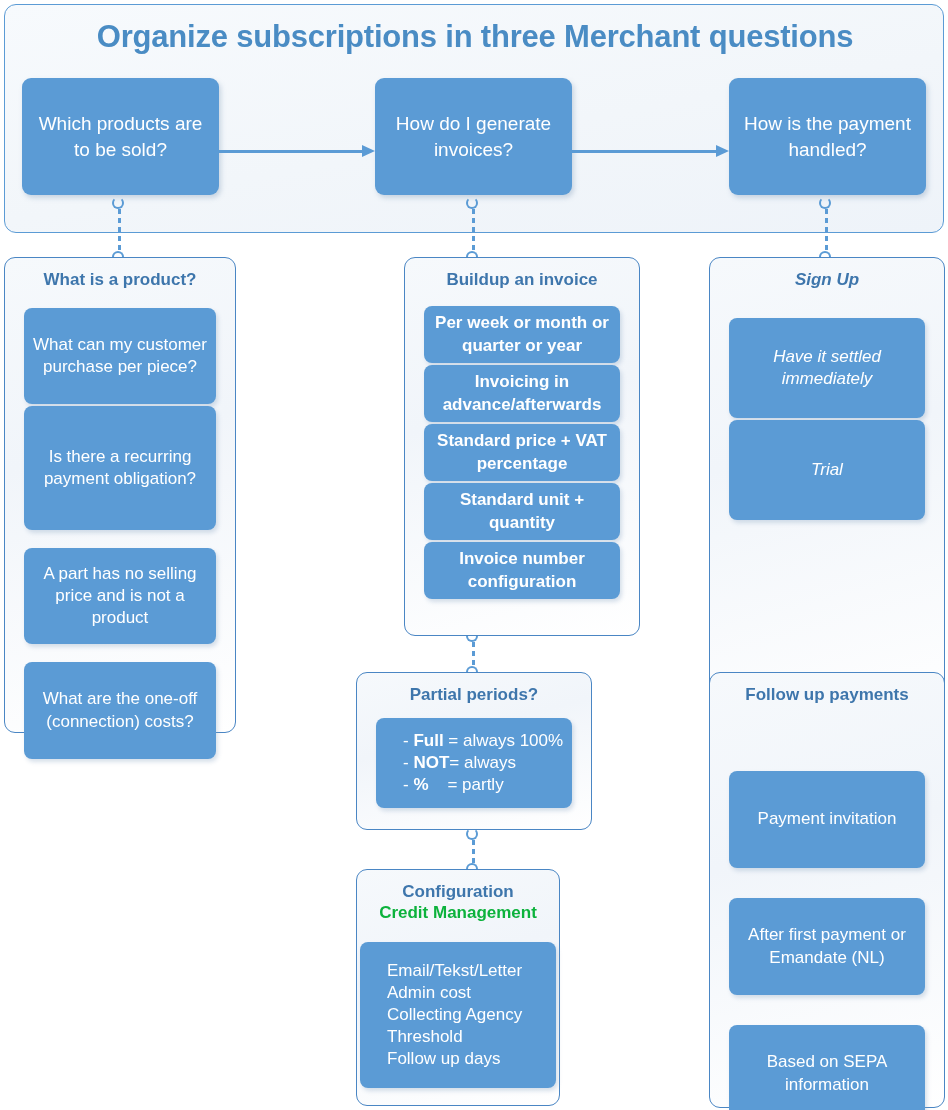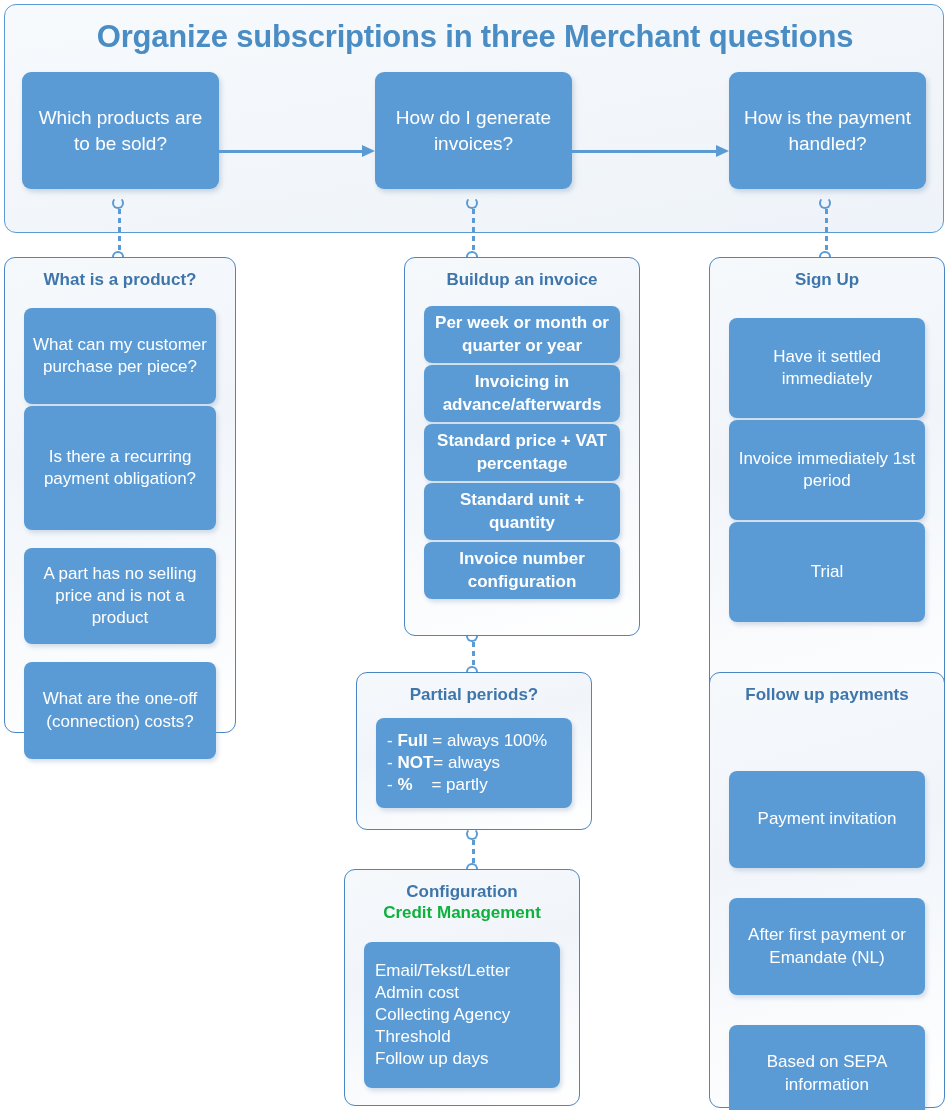--- a/index.html
+++ b/index.html
@@ -18,21 +18,21 @@
     box-sizing:border-box;
   }
   .header-title{
     position:absolute;left:0;top:14px;width:940px;text-align:center;
     font-size:31px;font-weight:bold;color:#4A8CC4;letter-spacing:-0.2px;
     white-space:nowrap;
   }
 
   
   .topbox{
-    position:absolute;top:72px;width:197px;height:117px;
+    position:absolute;top:78px;width:197px;height:117px;
     background:#5B9BD5;border-radius:9px;
     box-shadow:2px 3px 5px rgba(120,150,180,.35);
     display:flex;align-items:center;justify-content:center;
     text-align:center;color:#ffffff;font-size:19px;line-height:1.32;
     padding:0 10px;box-sizing:border-box;
   }
   #topbox-1{left:22px;}
   #topbox-2{left:375px;}
   #topbox-3{left:729px;}
 
@@ -82,21 +82,21 @@
   
   .items{position:absolute;left:0;width:100%;display:flex;flex-direction:column;}
   .item{
     background:#5B9BD5;border-radius:8px;
     box-shadow:2px 3px 4px rgba(130,160,190,.32);
     color:#ffffff;font-size:17px;line-height:1.3;
     display:flex;align-items:center;justify-content:center;
     text-align:center;padding:4px 8px;box-sizing:border-box;
     margin:0 auto;
   }
-  .item.left-align{justify-content:flex-start;text-align:left;padding-left:11px;}
+  .item.left-align{justify-content:flex-start;text-align:left;padding-left:27px;}
   .item .lines{white-space:pre-line;}
   .item b{font-weight:bold;}
 
   
   
   #panel-product{left:4px;top:257px;width:232px;height:476px;}
   #panel-product .items{top:50px;}
   #panel-product .item{width:192px;}
   #panel-product .item.h1{height:96px;margin-bottom:2px;}
   #panel-product .item.h2{height:124px;margin-bottom:18px;}
@@ -108,26 +108,26 @@
   #panel-invoice .items{top:48px;}
   #panel-invoice .item{width:196px;height:57px;margin-bottom:2px;font-weight:bold;}
   #panel-invoice .item:last-child{margin-bottom:0;}
 
   
   #panel-partial{left:356px;top:672px;width:236px;height:158px;}
   #panel-partial .items{top:45px;}
   #panel-partial .item{width:196px;height:90px;}
 
   
-  #panel-config{left:344px;top:869px;width:236px;height:237px;}
+  #panel-config{left:356px;top:869px;width:204px;height:237px;}
   #panel-config .items{top:72px;}
   #panel-config .item{width:196px;height:146px;}
 
   
-  #panel-signup{left:709px;top:257px;width:236px;height:476px;}
+  #panel-signup{left:709px;top:257px;width:236px;height:476px;font-style:italic;}
   #panel-signup .items{top:60px;}
   #panel-signup .item{width:196px;height:100px;margin-bottom:2px;}
   #panel-signup .item:last-child{margin-bottom:0;}
 
   
   #panel-followup{left:709px;top:672px;width:236px;height:436px;}
   #panel-followup .items{top:98px;gap:28px;}
   #panel-followup .item{width:196px;height:97px;margin-bottom:2px;}
   #panel-followup .item:last-child{margin-bottom:0;}
 
@@ -279,23 +279,20 @@
     </div>
   </div>
 
   <div class="panel" id="panel-signup">
     <div class="panel-title">Sign Up</div>
     <div class="items">
       <div class="item">
           <span>Have it settled immediately</span>
         </div>
       <div class="item">
-          <span>Invoice immediately 1st period</span>
-        </div>
-      <div class="item">
           <span>Trial</span>
         </div>
     </div>
   </div>
 
   <div class="panel" id="panel-followup">
     <div class="panel-title">Follow up payments</div>
     <div class="items">
       <div class="item">
           <span>Payment invitation</span>

